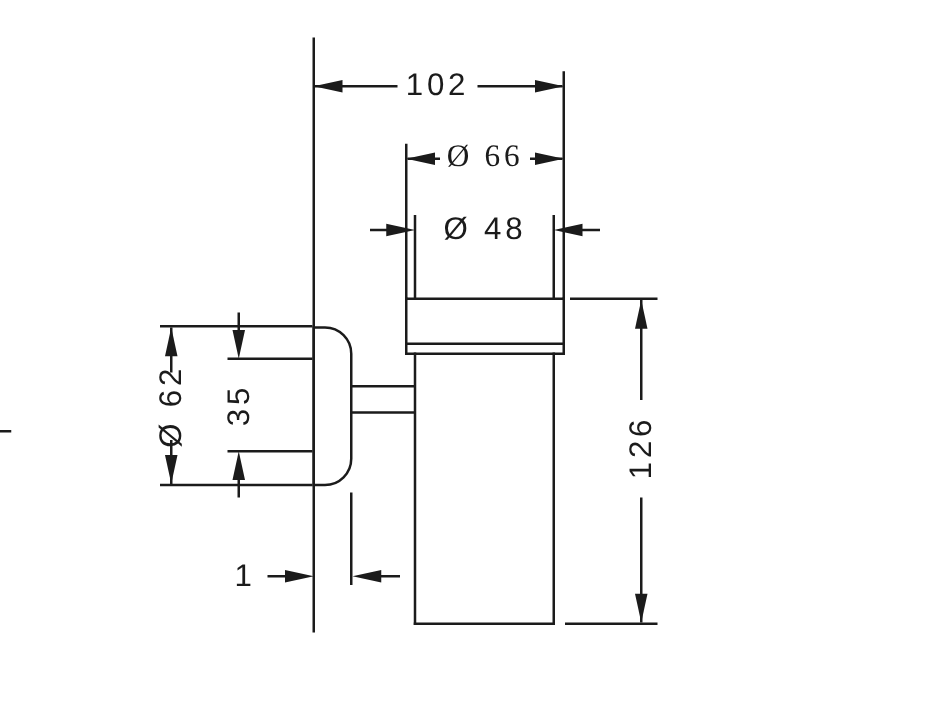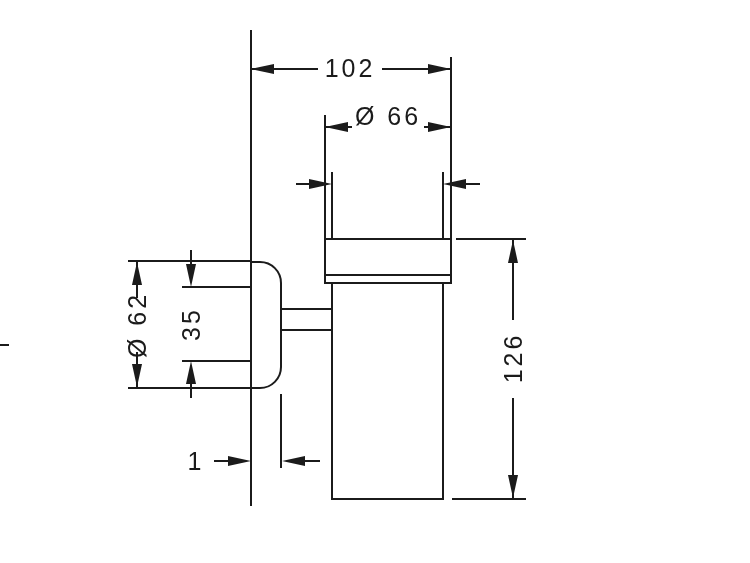--- a/index.html
+++ b/index.html
@@ -34,28 +34,29 @@
   <div class="ln" style="left:382px;top:68px;width:68px;height:2px;"></div>
   <div class="arr a-left" style="left:251px;top:64px;"></div>
   <div class="arr a-right" style="left:428px;top:64px;"></div>
   <div class="lbl" style="left:312px;top:55px;width:76px;">102</div>
 
   <div class="ln" style="left:324px;top:115px;width:2px;height:124px;"></div>
   <div class="ln" style="left:326px;top:126px;width:26px;height:2px;"></div>
   <div class="ln" style="left:424px;top:126px;width:26px;height:2px;"></div>
   <div class="arr a-left" style="left:325px;top:122px;"></div>
   <div class="arr a-right" style="left:428px;top:122px;"></div>
-  <div class="lbl" style="left:343px;top:103px;width:90px;">Ø 66</div>
+  <div class="lbl" style="left:343px;top:113px;width:90px;font-family:Liberation Serif, serif;">Ø 66</div>
 
   <div class="ln" style="left:331px;top:172px;width:2px;height:67px;"></div>
   <div class="ln" style="left:442px;top:172px;width:2px;height:67px;"></div>
   <div class="ln" style="left:296px;top:183px;width:18px;height:2px;"></div>
   <div class="arr a-right" style="left:309px;top:179px;"></div>
   <div class="ln" style="left:462px;top:183px;width:18px;height:2px;"></div>
   <div class="arr a-left" style="left:443px;top:179px;"></div>
+  <div class="lbl" style="left:343px;top:170px;width:90px;">Ø 48</div>
 
   <div class="ln" style="left:324px;top:238px;width:128px;height:2px;"></div>
   <div class="ln" style="left:324px;top:238px;width:2px;height:46px;"></div>
   <div class="ln" style="left:450px;top:238px;width:2px;height:46px;"></div>
   <div class="ln" style="left:324px;top:274px;width:128px;height:2px;"></div>
   <div class="ln" style="left:324px;top:282px;width:128px;height:2px;"></div>
 
   <div class="ln" style="left:331px;top:282px;width:2px;height:218px;"></div>
   <div class="ln" style="left:442px;top:282px;width:2px;height:218px;"></div>
   <div class="ln" style="left:331px;top:498px;width:113px;height:2px;"></div>

